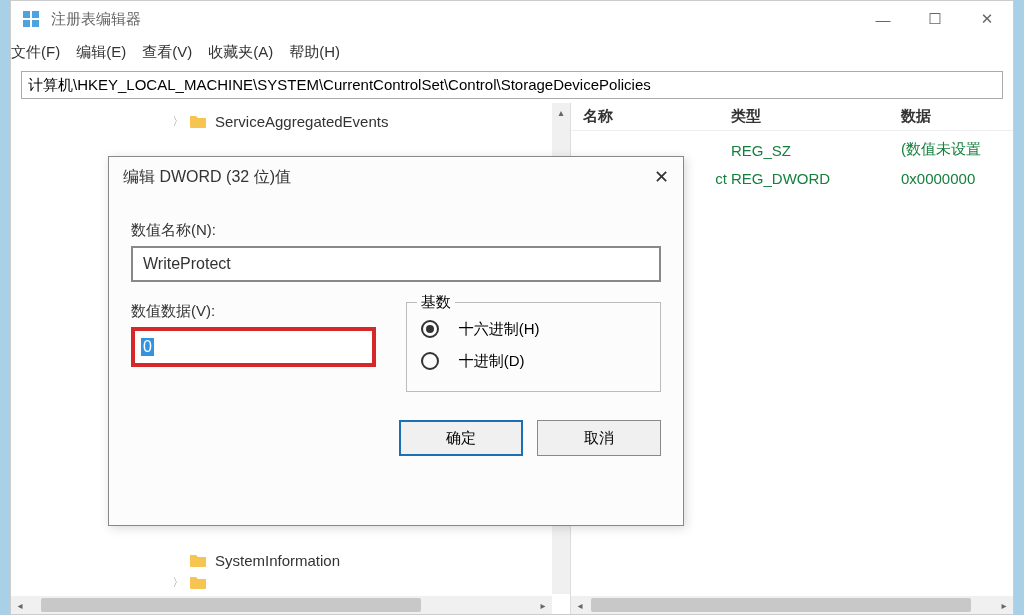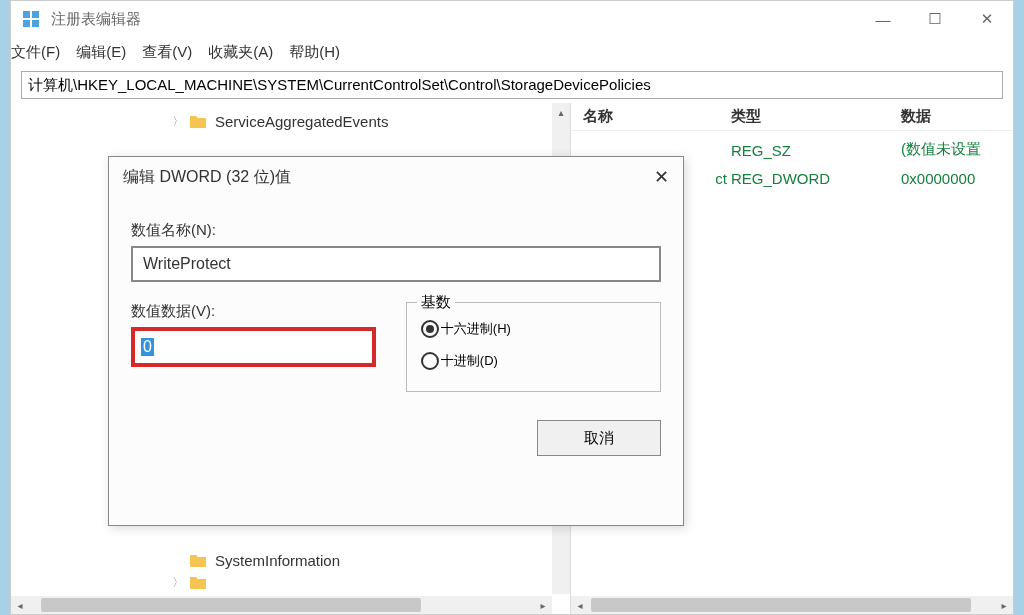--- a/index.html
+++ b/index.html
@@ -40,21 +40,21 @@
     .dialog-close { font-size: 18px; color: #333; }
     .dialog-body { padding: 10px 22px; }
     .field-label { font-size: 15px; color: #333; margin-top: 14px; margin-bottom: 6px; }
     .text-input { width: 100%; border: 2px solid #888; height: 36px; padding: 0 10px; font-size: 16px; color: #333; background: #fff; }
     .row2 { display: flex; gap: 30px; margin-top: 20px; }
     .col-left { width: 250px; }
     .value-input-wrap { border: 4px solid #d62828; height: 40px; padding: 0 6px; display: flex; align-items: center; background: #fff; margin-top: 6px; }
     .value-selected { background: #3393df; color: #fff; padding: 0 2px; }
     .fieldset { border: 1px solid #bbb; padding: 10px 14px 14px 14px; position: relative; width: 260px; }
     .fieldset-legend { position: absolute; top: -10px; left: 10px; background: #fcfcfc; padding: 0 4px; font-size: 15px; }
-    .radio-row { display: flex; align-items: center; height: 32px; gap: 2px; font-size: 13px; }
+    .radio-row { display: flex; align-items: center; height: 32px; gap: 20px; font-size: 15px; }
     .radio-outer { width: 18px; height: 18px; border: 2px solid #333; border-radius: 50%; display: flex; align-items: center; justify-content: center; }
     .radio-inner { width: 8px; height: 8px; background: #333; border-radius: 50%; }
     .dialog-buttons { display: flex; justify-content: flex-end; gap: 14px; padding: 18px 22px; }
     .dlg-btn { width: 124px; height: 36px; border: 1px solid #888; background: #f0f0f0; font-size: 15px; display: flex; align-items: center; justify-content: center; }
     .dlg-btn-primary { border: 2px solid #1a6fb5; }
 
     
     .tree-bottom { position: absolute; left: 0; right: 18px; bottom: 24px; }
   </style>
 </head>
@@ -181,15 +181,16 @@
           <span>十六进制(H)</span>
         </div>
         <div class="radio-row">
           <span class="radio-outer"></span>
           <span>十进制(D)</span>
         </div>
       </div>
     </div>
   </div>
   <div class="dialog-buttons">
+    <div class="dlg-btn dlg-btn-primary">确定</div>
     <div class="dlg-btn">取消</div>
   </div>
 </div>
 
 </body></html>

